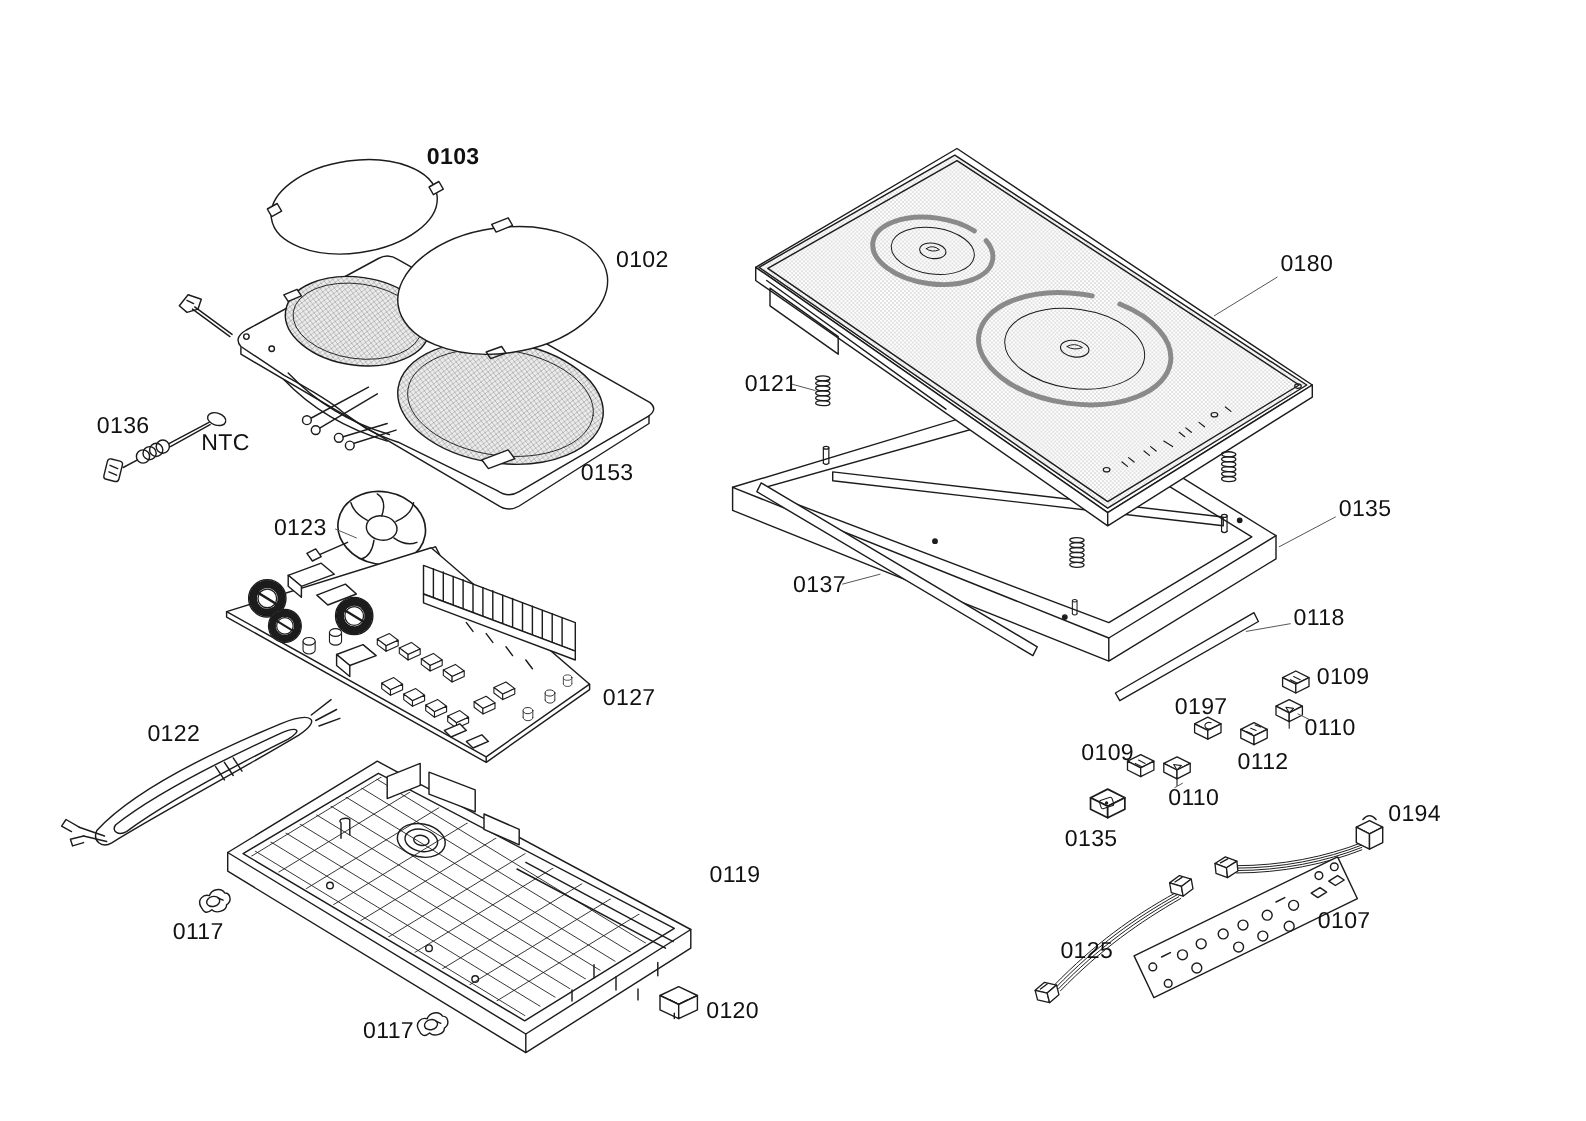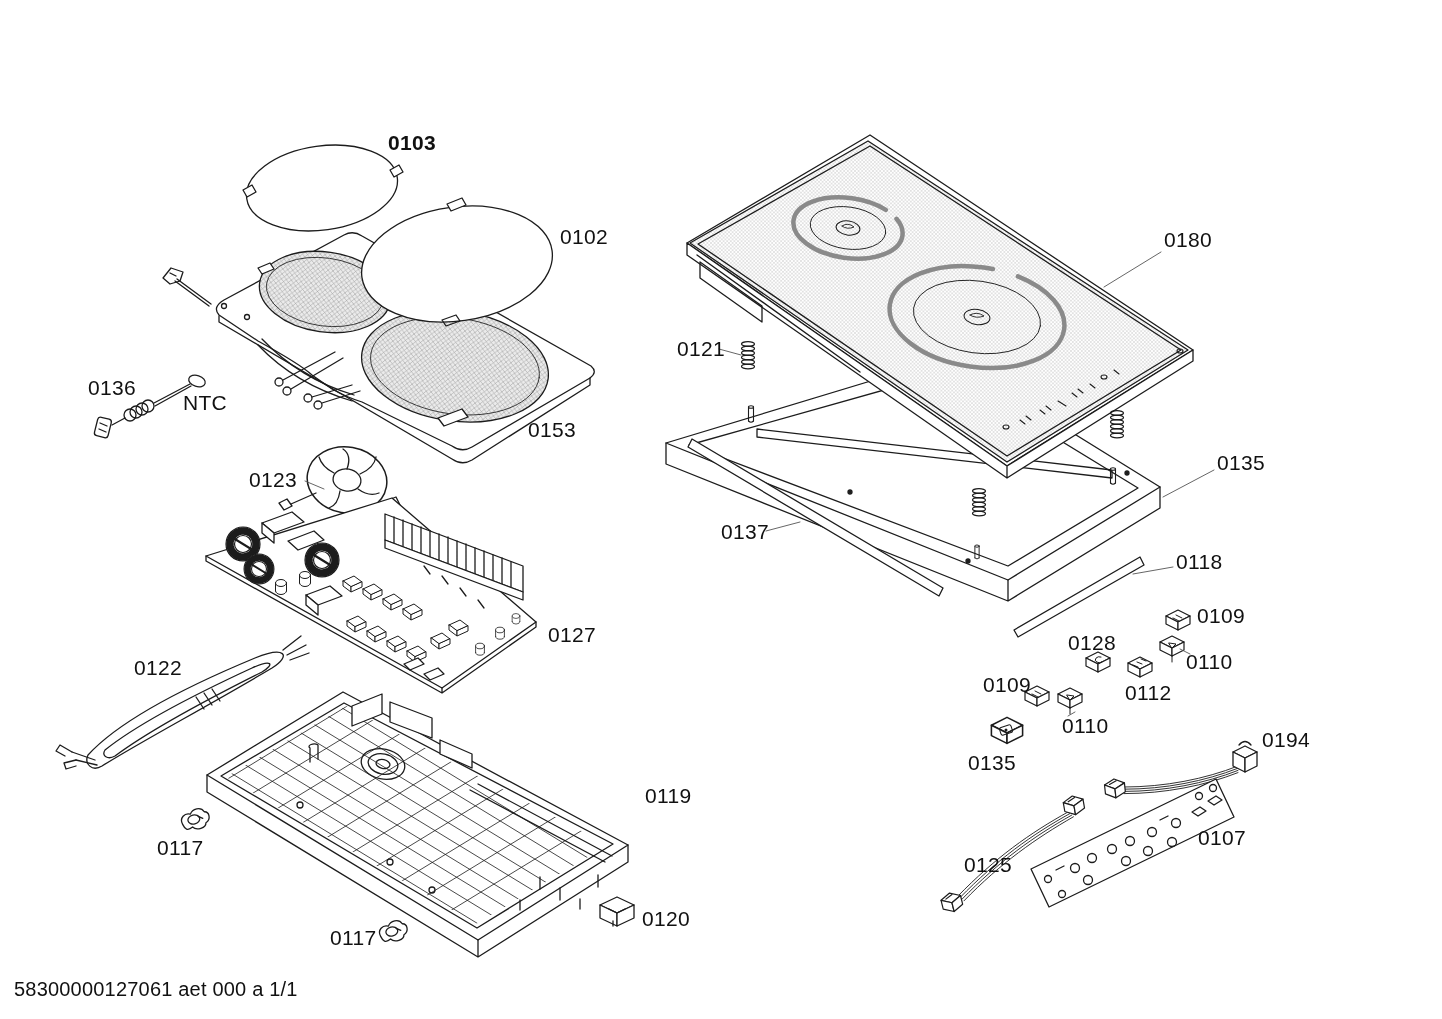--- a/index.html
+++ b/index.html
@@ -361,26 +361,25 @@
       <div class="plabel" style="left: 601px; top: 785px; margin-left: 44px;">0119</div>
       <div class="plabel" style="left: 157px; top: 837px;">0117</div>
       <div class="plabel" style="left: 330px; top: 927px;">0117</div>
       <div class="plabel" style="left: 642px; top: 908px;">0120</div>
       <div class="plabel" style="left: 1164px; top: 229px;">0180</div>
       <div class="plabel" style="left: 677px; top: 338px;">0121</div>
       <div class="plabel" style="left: 1217px; top: 452px;">0135</div>
       <div class="plabel" style="left: 721px; top: 521px;">0137</div>
       <div class="plabel" style="left: 1176px; top: 551px;">0118</div>
       <div class="plabel" style="left: 1197px; top: 605px;">0109</div>
-      <div class="plabel" style="left: 1068px; top: 632px;">0128</div>
+      <div class="plabel" style="left: 1068px; top: 632px;">0197</div>
       <div class="plabel" style="left: 1186px; top: 651px;">0110</div>
       <div class="plabel" style="left: 1125px; top: 682px;">0112</div>
       <div class="plabel" style="left: 983px; top: 674px;">0109</div>
       <div class="plabel" style="left: 1062px; top: 715px;">0110</div>
       <div class="plabel" style="left: 968px; top: 752px;">0135</div>
       <div class="plabel" style="left: 1262px; top: 729px;">0194</div>
       <div class="plabel" style="left: 1198px; top: 827px;">0107</div>
       <div class="plabel" style="left: 916px; top: 854px; margin-left: 48px;">0125</div>
     </div>
 
-<div id="footer-text">58300000127061 aet 000 a 1/1</div>
 
 </div>
 
 </body></html>

